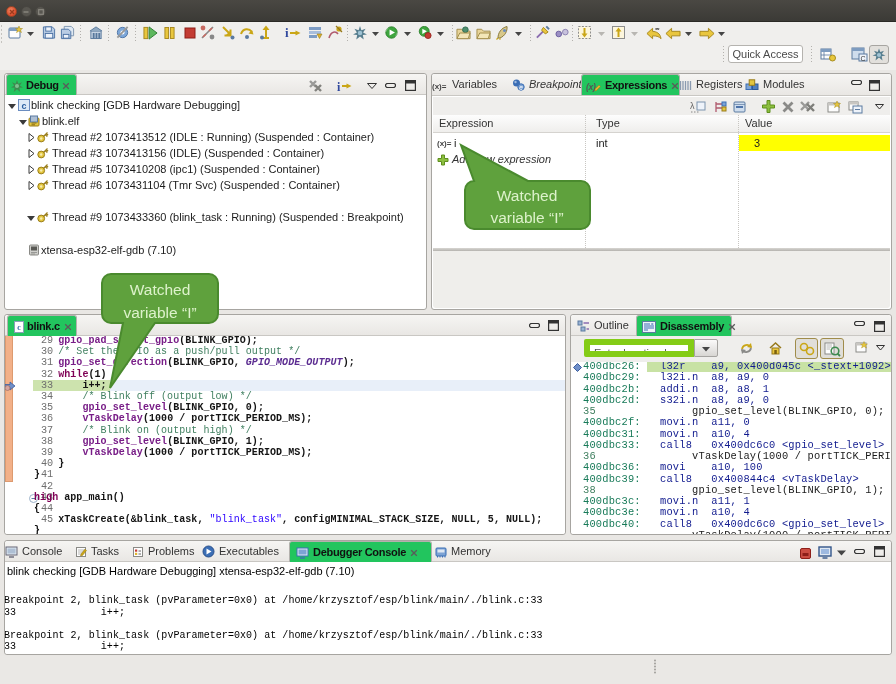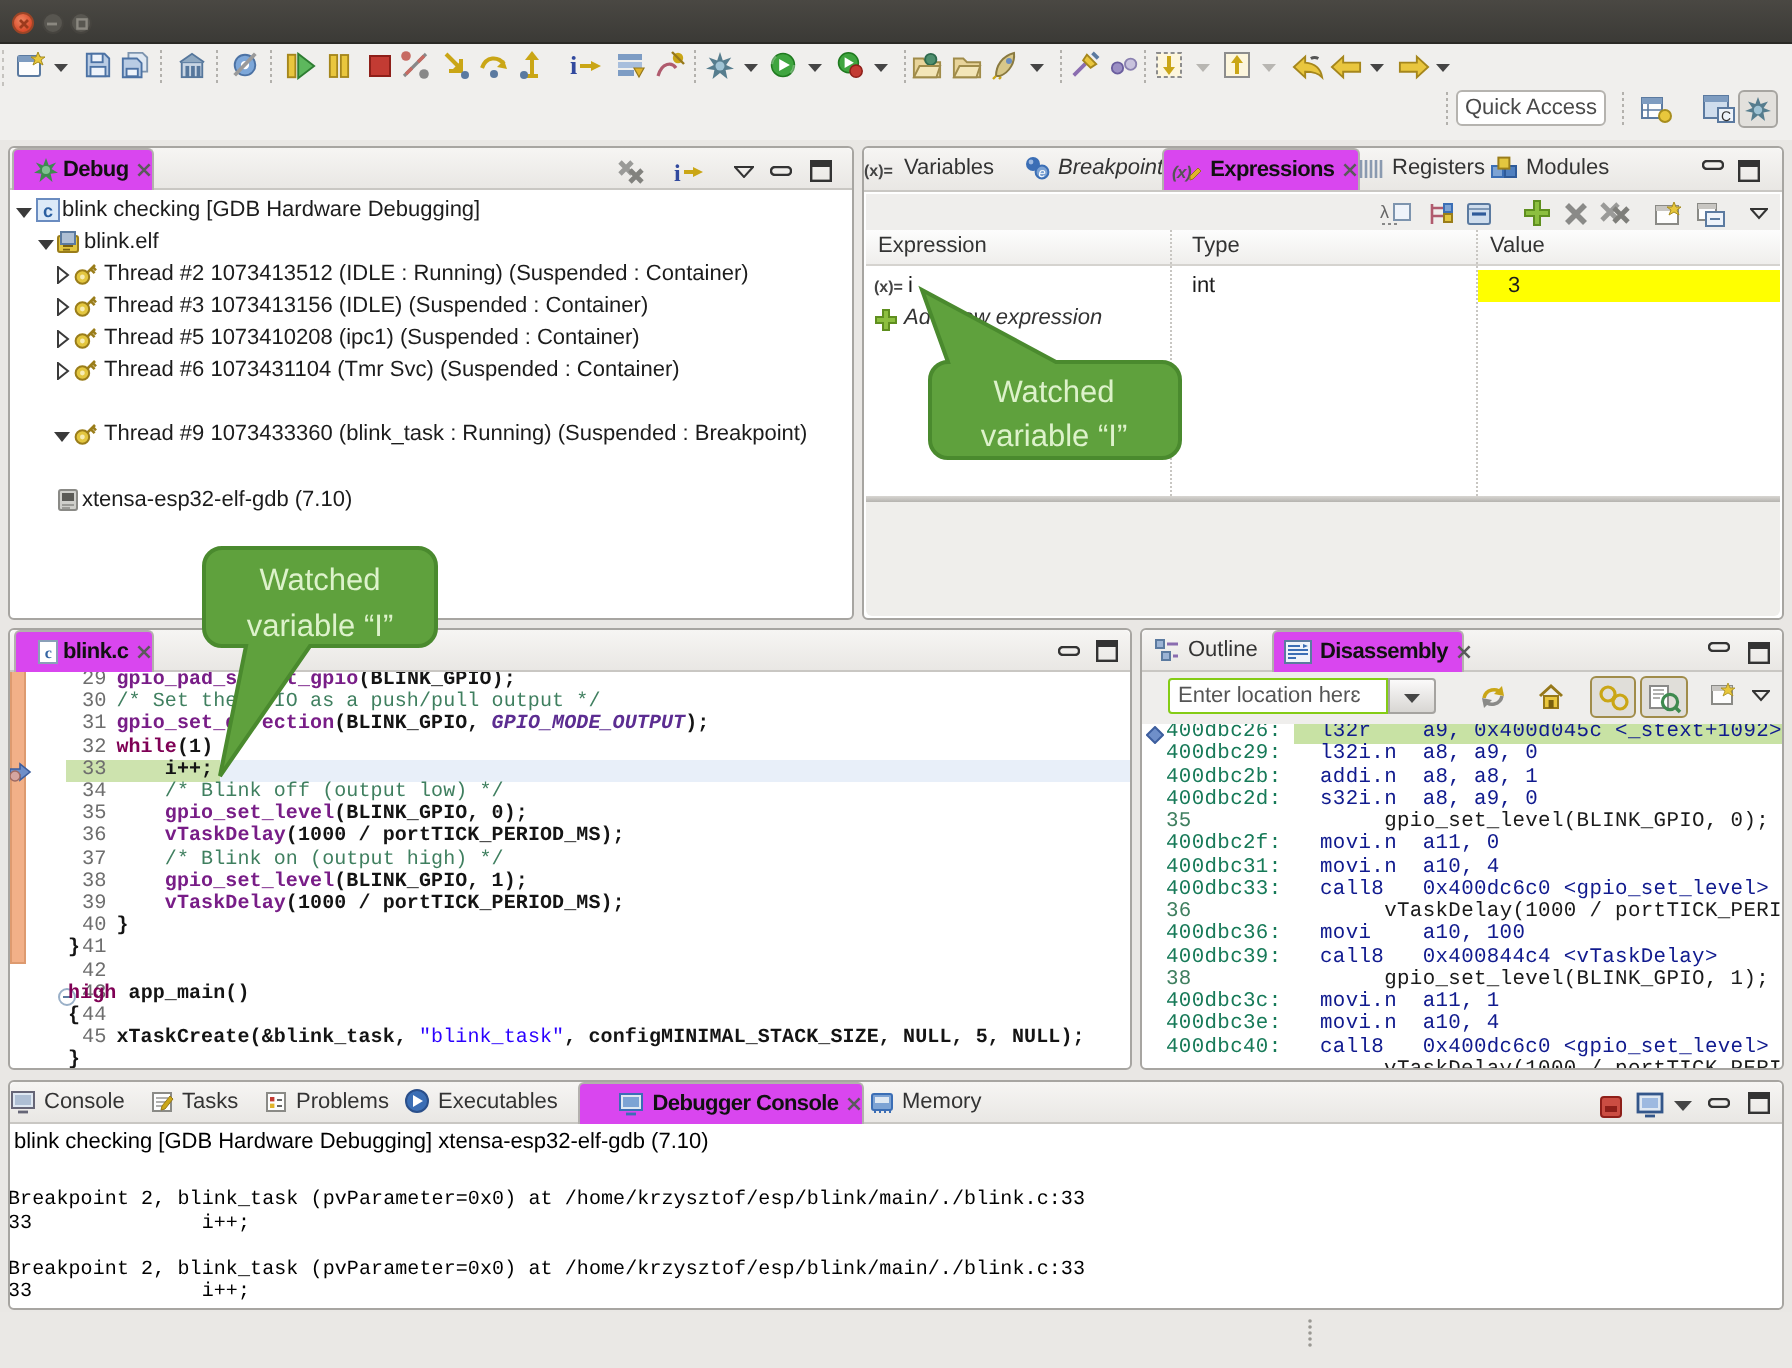--- a/index.html
+++ b/index.html
@@ -14,22 +14,22 @@
 #title-text { position:absolute; left:56px; top:4px; color:#e6e2dc; font-size:11.5px; font-weight:normal; letter-spacing:0.1px;margin-top:26px; }
 
 #toolbar { position:absolute; left:0; top:22px; width:896px; height:48px; background:#f0efed; }
 .tsep { position:absolute; top:3px; width:1px; height:18px;
   background-image:linear-gradient(#b3b1ad 50%, transparent 50%); background-size:1px 3px; }
 
 .panel { position:absolute; background:#fff; border:1px solid #a7a5a1; border-radius:3px; }
 .tabrow { position:absolute; left:0; top:0; right:0; height:21px;
   background:linear-gradient(#f6f5f3,#e9e7e4); border-bottom:1px solid #c9c7c3; border-radius:3px 3px 0 0; }
 .tab { position:absolute; top:0; height:21px; line-height:21px; white-space:nowrap; color:#333; }
-.tab.active { background:#d946ef; border:1px solid #b3b1ad; border-bottom:none; border-radius:3px 3px 0 0;
-  font-weight:bold; color:#111; letter-spacing:-0.3px;text-align:right; }
+.tab.active { background:#22c55e; border:1px solid #b3b1ad; border-bottom:none; border-radius:3px 3px 0 0;
+  font-weight:bold; color:#111; letter-spacing:-0.3px; }
 .tico { display:inline-block; vertical-align:-3px; margin-right:4px; }
 .minmax { position:absolute; top:6px; }
 
 .trow { position:absolute; left:1px; right:1px; height:16px; line-height:16px; white-space:nowrap; }
 
 .mono { font-family:"Liberation Mono", monospace; }
 
 .bubtext { font-family:"Liberation Sans", sans-serif; font-weight:normal; fill:#ddf2cb; font-size:15.5px; text-anchor:middle; }
 #code .k { color:#7f0055; }
 #code .f { color:#781d87; }
@@ -553,21 +553,21 @@
           </svg></span>
     </div>
     <svg class="minmax" style="left:283px;" width="11" height="5">
         <rect x="0.5" y="0.5" width="10" height="4" rx="2" fill="none" stroke="#333" stroke-width="1.2"></rect>
       </svg>
     <svg class="minmax" style="left:303px;" width="11" height="11">
         <rect x="0.5" y="0.5" width="10" height="10" fill="none" stroke="#333" stroke-width="1.4"></rect>
         <rect x="0.5" y="0.5" width="10" height="3" fill="#333"></rect>
       </svg>
     <div id="disasm-toolbar" style="position:absolute; left:0; top:21px; right:0; height:26px; background:#efeeec;"></div>
-    <div class="abs" style="left:13px; top:24px; width:110px; height:18px; background:#fff; border:1px solid #84cc16; border-radius:2px 0 0 2px; line-height:16px; color:#555; padding-left:4px; overflow:hidden; white-space:nowrap;">Enter location herɛ</div>
+    <div class="abs" style="left:13px; top:24px; width:110px; height:18px; background:#fff; border:6px solid #84cc16; border-radius:2px 0 0 2px; line-height:16px; color:#555; padding-left:4px; overflow:hidden; white-space:nowrap;">Enter location herɛ</div>
     <div class="abs" style="left:123px; top:24px; width:24px; height:18px; background:linear-gradient(#fbfafa,#d8d6d3); border:1px solid #a5a3a0; border-radius:0 2px 2px 0;">
         <svg class="abs" style="left:7px; top:6px;" width="9" height="6">
           <path d="M0 1 L8 1 L4 5.5 Z" fill="#454545"></path>
         </svg>
       </div>
     <svg class="abs" style="left:168px; top:26px;" width="15" height="14" viewBox="0 0 15 14">
         <path d="M3 8 A5 5 0 0 1 12 6" fill="none" stroke="#caa616" stroke-width="1.8"></path>
         <path d="M12 2 L13 7 L8 6 Z" fill="#caa616"></path>
         <path d="M12 7 A5 5 0 0 1 3 9" fill="none" stroke="#8a8a88" stroke-width="1.8"></path>
         <path d="M3 13 L2 8 L7 9 Z" fill="#8a8a88"></path>

